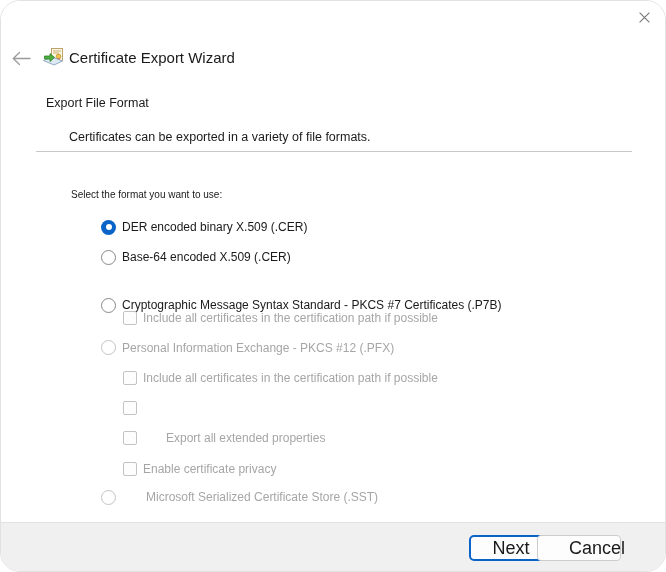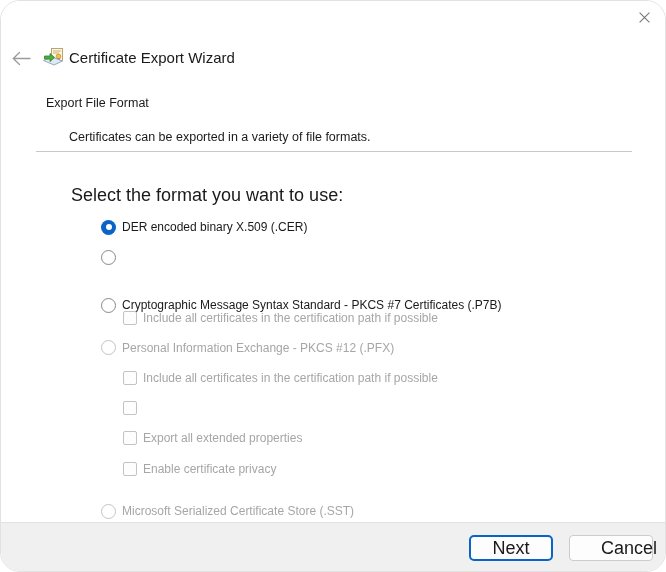--- a/index.html
+++ b/index.html
@@ -91,21 +91,21 @@
     left: 35px; top: 150px;
     width: 596px;
     height: 1px;
     background: #c8c8c8;
   }
 
   
   .prompt {
     position: absolute;
     left: 70px; top: 186px;
-    font-size: 18px;
+    font-size: 10px;
     color: #1a1a1a;
     line-height: 16px;
     white-space: nowrap;
   }
 
   
   .options {
     position: absolute;
     left: 0; top: 0;
     width: 666px;
@@ -188,21 +188,21 @@
     cursor: default;
     padding: 0;
   }
   .btn-next {
     left: 468px; top: 534px;
     width: 84px;
     border: 2px solid #0a64c8;
     border-radius: 5px;
   }
   .btn-cancel {
-    left: 568px; top: 534px;
+    left: 536px; top: 534px;
     width: 84px;
     padding-left: 36px;
   }
 </style>
 </head>
 <body>
 
 <div id="window">
 
   <div class="titlebar">
@@ -242,49 +242,50 @@
 
   <div class="prompt">Select the format you want to use:</div>
 
   <div class="options" id="options">
       <div class="opt-row" style="left: 100px; top: 216px;">
         <span class="radio on"></span>
         <span class="opt-label">DER encoded binary X.509 (.CER)</span>
       </div>
       <div class="opt-row" style="left: 100px; top: 246.2px;">
         <span class="radio off"></span>
+        <span class="opt-label">Base-64 encoded X.509 (.CER)</span>
       </div>
       <div class="opt-row" style="left: 100px; top: 294px; align-items: center;">
         <span class="radio off"></span>
         <span class="opt-label">Cryptographic Message Syntax Standard - PKCS #7 Certificates (.P7B)</span>
       </div>
       <div class="opt-row disabled" style="left: 122px; top: 306.6px;">
         <span class="checkbox"></span>
         <span class="opt-label">Include all certificates in the certification path if possible</span>
       </div>
       <div class="opt-row disabled" style="left: 100px; top: 336.8px;">
         <span class="radio off dis"></span>
         <span class="opt-label">Personal Information Exchange - PKCS #12 (.PFX)</span>
       </div>
       <div class="opt-row disabled" style="left: 122px; top: 367px;">
         <span class="checkbox"></span>
         <span class="opt-label">Include all certificates in the certification path if possible</span>
       </div>
       <div class="opt-row disabled" style="left: 122px; top: 397.2px;">
         <span class="checkbox"></span>
       </div>
-      <div class="opt-row disabled" style="left: 122px; top: 427.4px;">
+      <div class="opt-row disabled" style="left: 122px; top: 427.4px; gap: 23px;">
         <span class="checkbox"></span>
         <span class="opt-label">Export all extended properties</span>
       </div>
       <div class="opt-row disabled" style="left: 122px; top: 457.6px;">
         <span class="checkbox"></span>
         <span class="opt-label">Enable certificate privacy</span>
       </div>
-      <div class="opt-row disabled" style="left: 100px; top: 500px;">
+      <div class="opt-row disabled" style="left: 100px; top: 486px; gap: 24px;">
         <span class="radio off dis"></span>
         <span class="opt-label">Microsoft Serialized Certificate Store (.SST)</span>
       </div>
     </div>
 
   <div class="footer"></div>
   <button class="btn btn-next">Next</button>
   <button class="btn btn-cancel">Cancel</button>
 
 </div>

